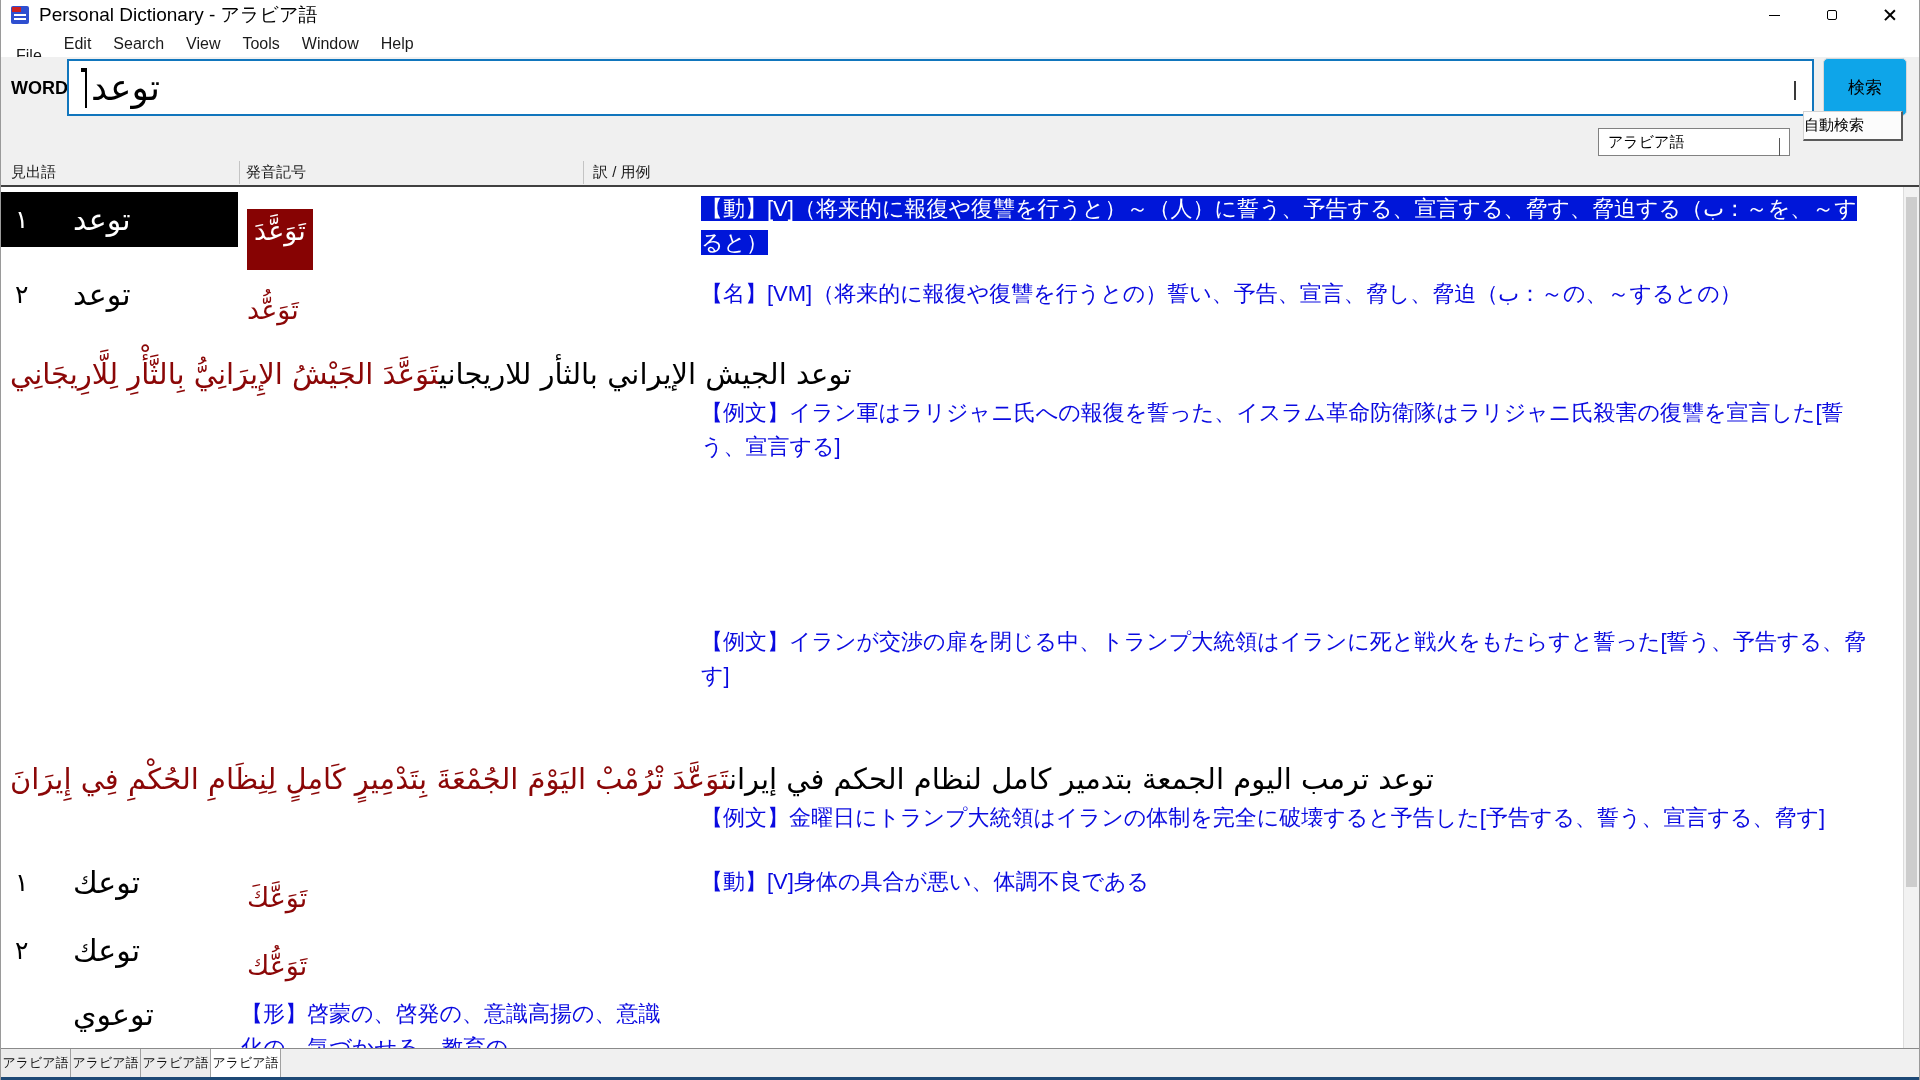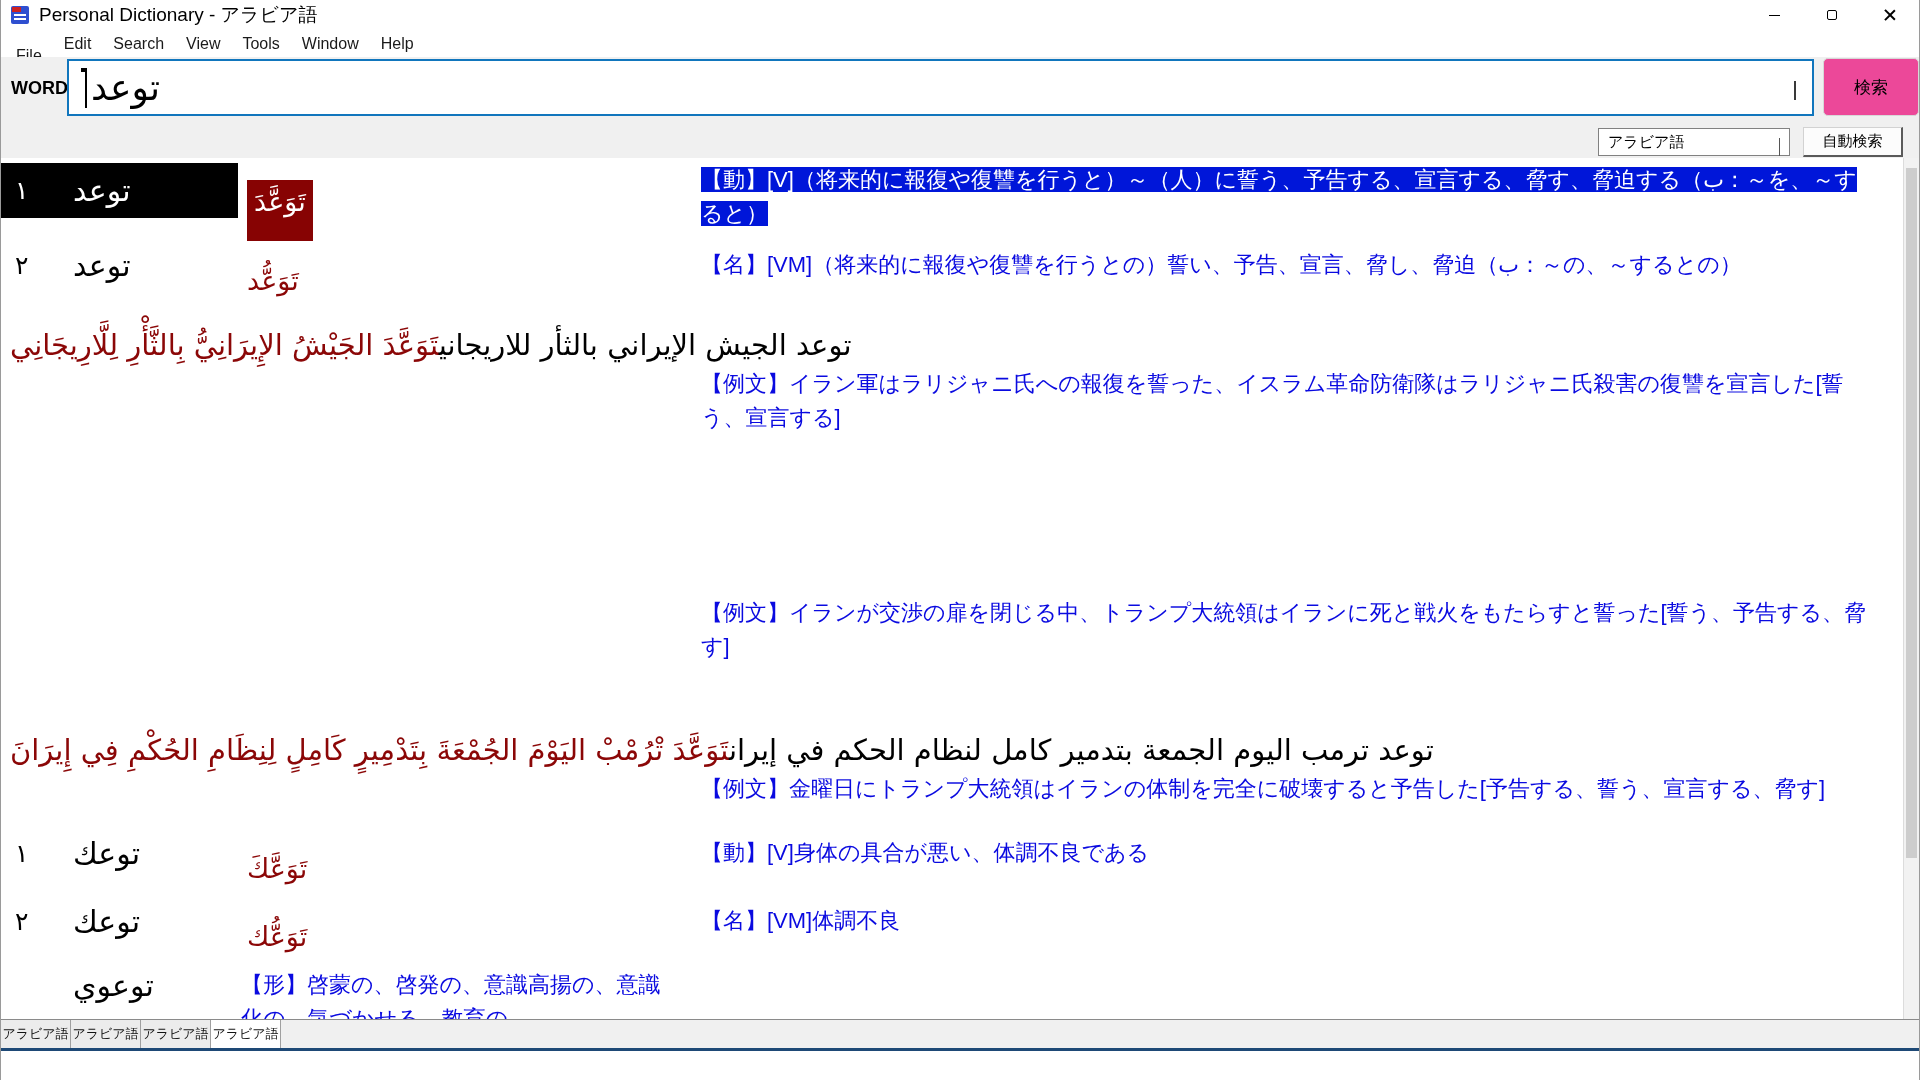--- a/index.html
+++ b/index.html
@@ -29,25 +29,25 @@
 
   
   .searchband { height:101px; background:#f0f0f0; position:relative; }
   .word-label { position:absolute; left:10px; top:21px; font-weight:bold; font-size:18px; color:#000; }
   .word-input { position:absolute; left:66px; top:2px; width:1747px; height:57px; background:#fff; border:2px solid #1176bd; display:flex; align-items:center; }
   .caret { margin-left:16px; width:2px; height:40px; background:#000; position:relative; flex:0 0 auto; }
   .caret::before { content:""; position:absolute; left:-4px; top:0; width:5px; height:4px; background:#000; }
   .word-text { font-size:36px; font-family:"DejaVu Sans","Liberation Sans",sans-serif; margin-left:4px; direction:rtl; color:#000; }
   .chev { width:10px; height:10px; border-right:2px solid #3a3a3a; border-bottom:2px solid #3a3a3a; transform:rotate(45deg); }
   .input-chevron { position:absolute; right:16px; top:20px; }
-  .search-btn { position:absolute; left:1822px; top:1px; width:96px; height:58px; background:#ec4899; border:1px solid #d8d8d8; border-radius:5px; font-size:17px; display:flex; align-items:center; justify-content:center; color:#000; }
+  .search-btn { position:absolute; left:1822px; top:1px; width:84px; height:58px; background:#0ea5e9; border:1px solid #d8d8d8; border-radius:5px; font-size:17px; display:flex; align-items:center; justify-content:center; color:#000; }
   .dict-combo { position:absolute; left:1597px; top:71px; width:192px; height:28px; background:#fff; border:1px solid #818181; display:flex; align-items:center; font-size:15px; padding-left:9px; color:#000; }
   .combo-chevron { position:absolute; right:9px; top:9px; }
   .combo-chevron .chev { width:8px; height:8px; border-width:1.5px; border-color:#555; }
-  .auto-btn { position:absolute; left:1802px; top:70px; width:100px; height:30px; background:#fcfcfc; border:1px solid #d2d2d2; border-right:2px solid #5a5a5a; border-bottom:2px solid #5a5a5a; font-size:15px; display:flex; align-items:center; justify-content:center; color:#000; }
+  .auto-btn { position:absolute; left:1802px; top:54px; width:100px; height:30px; background:#fcfcfc; border:1px solid #d2d2d2; border-right:2px solid #5a5a5a; border-bottom:2px solid #5a5a5a; font-size:15px; display:flex; align-items:center; color:#000; }
 
   
   .colheader { height:29px; background:#f0f0f0; position:relative; border-bottom:2px solid #404040; font-size:15px; color:#1a1a1a; }
   .colheader .h1 { position:absolute; left:10px; top:5px; }
   .colheader .h2 { position:absolute; left:245px; top:5px; }
   .colheader .h3 { position:absolute; left:592px; top:5px; }
   .colheader .vsep { position:absolute; top:3px; width:1px; height:23px; background:#c4c4c4; }
 
   
   .list { position:relative; height:861px; background:#fff; overflow:hidden; }
@@ -121,20 +121,27 @@
       </div>
     <div class="dict-combo">
       <span>アラビア語</span>
       <span class="combo-chevron"><span class="chev"></span></span>
     </div>
     <div class="auto-btn">
         <span>自動検索</span>
       </div>
   </div>
 
+  <div class="colheader">
+    <span class="h1">見出語</span>
+    <span class="h2">発音記号</span>
+    <span class="h3">訳 / 用例</span>
+    <span class="vsep" style="left:238px"></span>
+    <span class="vsep" style="left:582px"></span>
+  </div>
 
   <div class="list">
     <div class="rows">
 
       <div class="row word" style="height:85px">
         <div class="hw">
             <span class="hw-box sel">
               <span class="num">١</span>
               <span class="hw-ar">توعد</span>
             </span>
@@ -183,21 +190,20 @@
       </div>
 
       <div class="row word" style="height:64px">
         <div class="hw">
             <span class="hw-box">
               <span class="num">٢</span>
               <span class="hw-ar">توعك</span>
             </span>
           </div>
         <div class="pron"><span class="pron-box">تَوَعُّك</span></div>
-        <div class="trans"><span>【名】[VM]体調不良</span></div>
       </div>
 
       <div class="row word" style="height:56px">
         <div class="hw">
             <span class="hw-box">
               <span class="num"></span>
               <span class="hw-ar">توعوي</span>
             </span>
           </div>
         <div class="trans"><span>【形】啓蒙の、啓発の、意識高揚の、意識化の、気づかせる、教育の</span></div>

